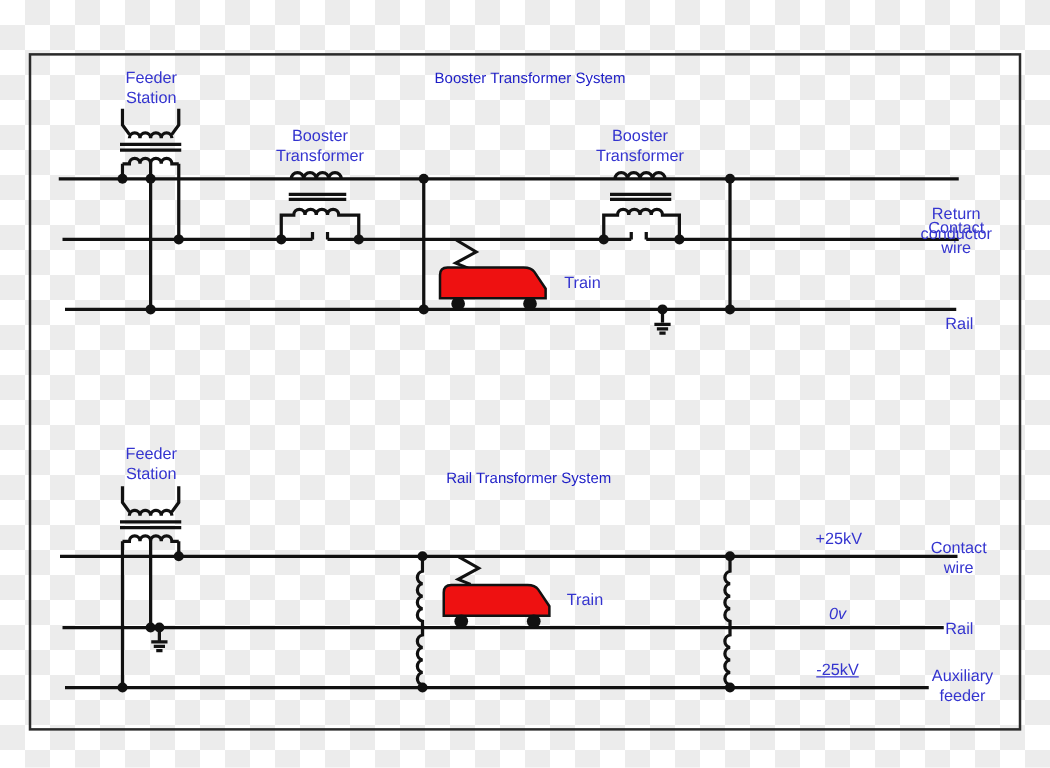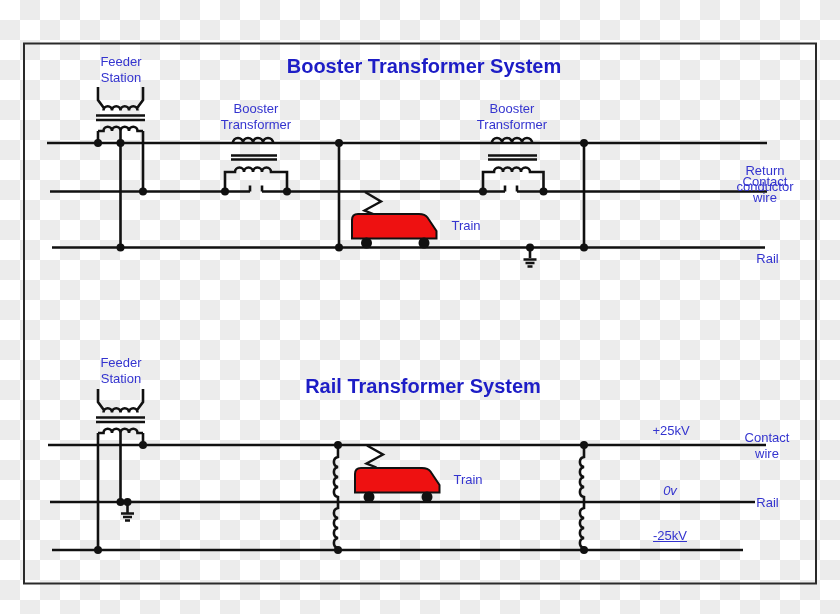--- a/index.html
+++ b/index.html
@@ -16,22 +16,22 @@
     position:absolute;
     color:#3434cf;
     font-size:13px;
     line-height:15.5px;
     text-align:center;
     white-space:normal;
   }
   .ttl{
     position:absolute;
     color:#1d1dc6;
-    font-size:20px;
-    font-weight:bold;
+    font-size:12px;
+    font-weight:normal;
     white-space:nowrap;
     transform:translateX(-50%);
   }
   .nowrap{white-space:nowrap;transform:translateX(-50%);}
 </style>
 </head>
 <body>
 
 <div class="stage">
 
@@ -162,14 +162,15 @@
   <div class="lbl" style="left:745px;top:251px;width:45px;">Rail</div>
 
   <div class="ttl" style="left:423px;top:375px;">Rail Transformer System</div>
   <div class="lbl" style="left:88px;top:355px;width:66px;">Feeder Station</div>
   <div class="lbl" style="left:446px;top:472px;width:44px;">Train</div>
   <div class="lbl nowrap" style="left:671px;top:423px;">+25kV</div>
   <div class="lbl nowrap" style="left:670px;top:483px;font-style:italic;">0v</div>
   <div class="lbl nowrap" style="left:670px;top:528px;text-decoration:underline;">-25kV</div>
   <div class="lbl" style="left:732px;top:430px;width:70px;">Contact wire</div>
   <div class="lbl" style="left:745px;top:495px;width:45px;">Rail</div>
+  <div class="lbl" style="left:733px;top:533px;width:74px;">Auxiliary feeder</div>
 
 </div>
 
 </body></html>

